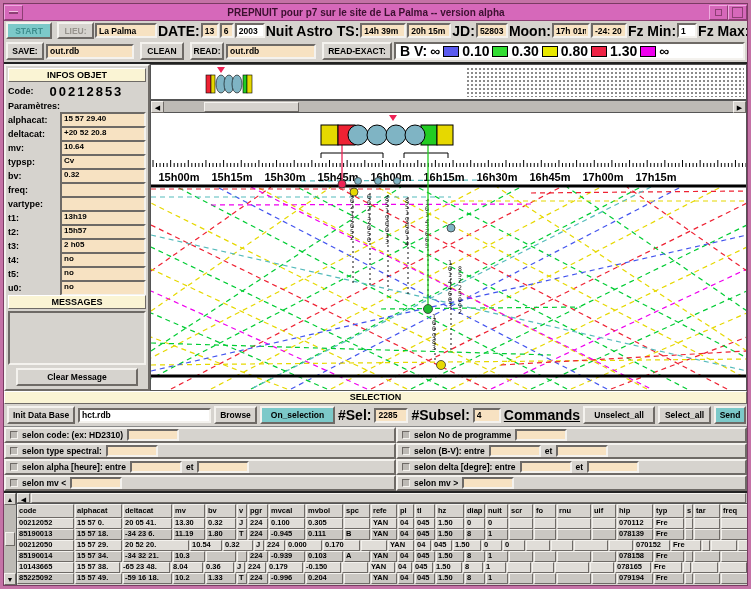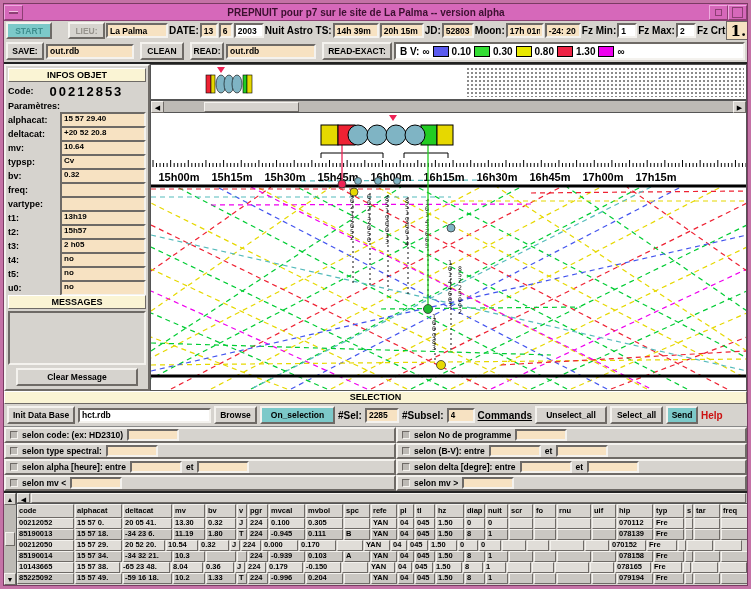--- a/index.html
+++ b/index.html
@@ -18,21 +18,21 @@
   .tb-sq{width:7px;height:7px;border:1px solid #8d3f74;}
   .tb-title{flex:1;text-align:center;font-size:10px;font-weight:bold;color:#3c1030;
     white-space:nowrap;overflow:hidden;}
   
   .btn{background:#d6d3ce;border:2px solid;border-color:#f4f2ee #6e6a66 #6e6a66 #f4f2ee;
     font-size:8.5px;font-weight:bold;color:#000;display:flex;align-items:center;
     justify-content:center;white-space:nowrap;padding:0 3px;flex:none;}
   .btn.teal{background:#7cc9c9;}
   .btn.dis{color:#3e8f8f;}
   .btn.disg{color:#97938d;}
-  .lbl{font-size:10px;font-weight:bold;white-space:nowrap;flex:none;}
+  .lbl{font-size:14px;font-weight:bold;white-space:nowrap;flex:none;}
   .field{background:#f7e2c2;border:2px solid;border-color:#6e6a66 #f4f2ee #f4f2ee #6e6a66;
     font-size:8.5px;font-weight:bold;font-family:"Liberation Sans",sans-serif;
     padding:0 2px;height:15px;flex:none;min-width:0;}
   .field.white{background:#ffffff;}
   .redtxt{color:#cc1111;}
   
   .t1{height:19px;display:flex;align-items:center;gap:1px;padding:0 2px;flex:none;overflow:hidden;}
   .t2{height:22px;display:flex;align-items:center;gap:2px;padding:0 2px;flex:none;overflow:hidden;}
   .fzbox{background:#f7e2c2;border:1px solid #6e6a66;font-family:"DejaVu Serif",serif;
     font-size:15px;font-weight:bold;width:45px;height:19px;text-align:center;flex:none;}
@@ -119,21 +119,21 @@
     <div class="tb-box">
           <div class="tb-sq"></div>
         </div>
     <div class="tb-box">
           <div class="tb-sq" style="width:11px;height:11px;"></div>
         </div>
   </div>
 
   <div class="t1">
     <div class="btn teal dis" style="width:46px;height:17px;">START</div>
-    <div class="btn disg" style="width:37px;height:17px;margin-left:15px;">LIEU:</div>
+    <div class="btn disg" style="width:37px;height:17px;margin-left:4px;">LIEU:</div>
     <input class="field" style="width: 62px;" readonly="" value="La Palma">
     <span class="lbl">DATE:</span>
     <input class="field" style="width: 18px;" readonly="" value="13">
     <input class="field" style="width: 14px;" readonly="" value="6">
     <input class="field white" style="width: 30px;" readonly="" value="2003">
     <span class="lbl">Nuit Astro TS:</span>
     <input class="field" style="width: 46px;" readonly="" value="14h 39m">
     <input class="field" style="width: 44px;" readonly="" value="20h 15m">
     <span class="lbl">JD:</span>
     <input class="field" style="width: 32px;" readonly="" value="52803">
@@ -692,21 +692,21 @@
               <div class="tcell" style="width: 24px;"></div>
               <div class="tcell" style="width: 36px;">078139</div>
               <div class="tcell" style="width: 30px;">Fre</div>
               <div class="tcell" style="width: 8px;"></div>
               <div class="tcell" style="width: 26px;"></div>
               <div class="tcell" style="width: 28px;"></div>
             </div>
             <div class="trow odd">
               <div class="tcell" style="width: 57px;">00212050</div>
               <div class="tcell" style="width: 47px;">15 57 29.</div>
-              <div class="tcell" style="width: 42px;">20 52 20.</div>
+              <div class="tcell" style="width: 66px;">20 52 20.</div>
               <div class="tcell" style="width: 32px;">10.54</div>
               <div class="tcell" style="width: 30px;">0.32</div>
               <div class="tcell" style="width: 10px;">J</div>
               <div class="tcell" style="width: 20px;">224</div>
               <div class="tcell" style="width: 36px;">0.000</div>
               <div class="tcell" style="width: 37px;">0.170</div>
               <div class="tcell" style="width: 26px;"></div>
               <div class="tcell" style="width: 26px;">YAN</div>
               <div class="tcell" style="width: 16px;">04</div>
               <div class="tcell" style="width: 20px;">045</div>

